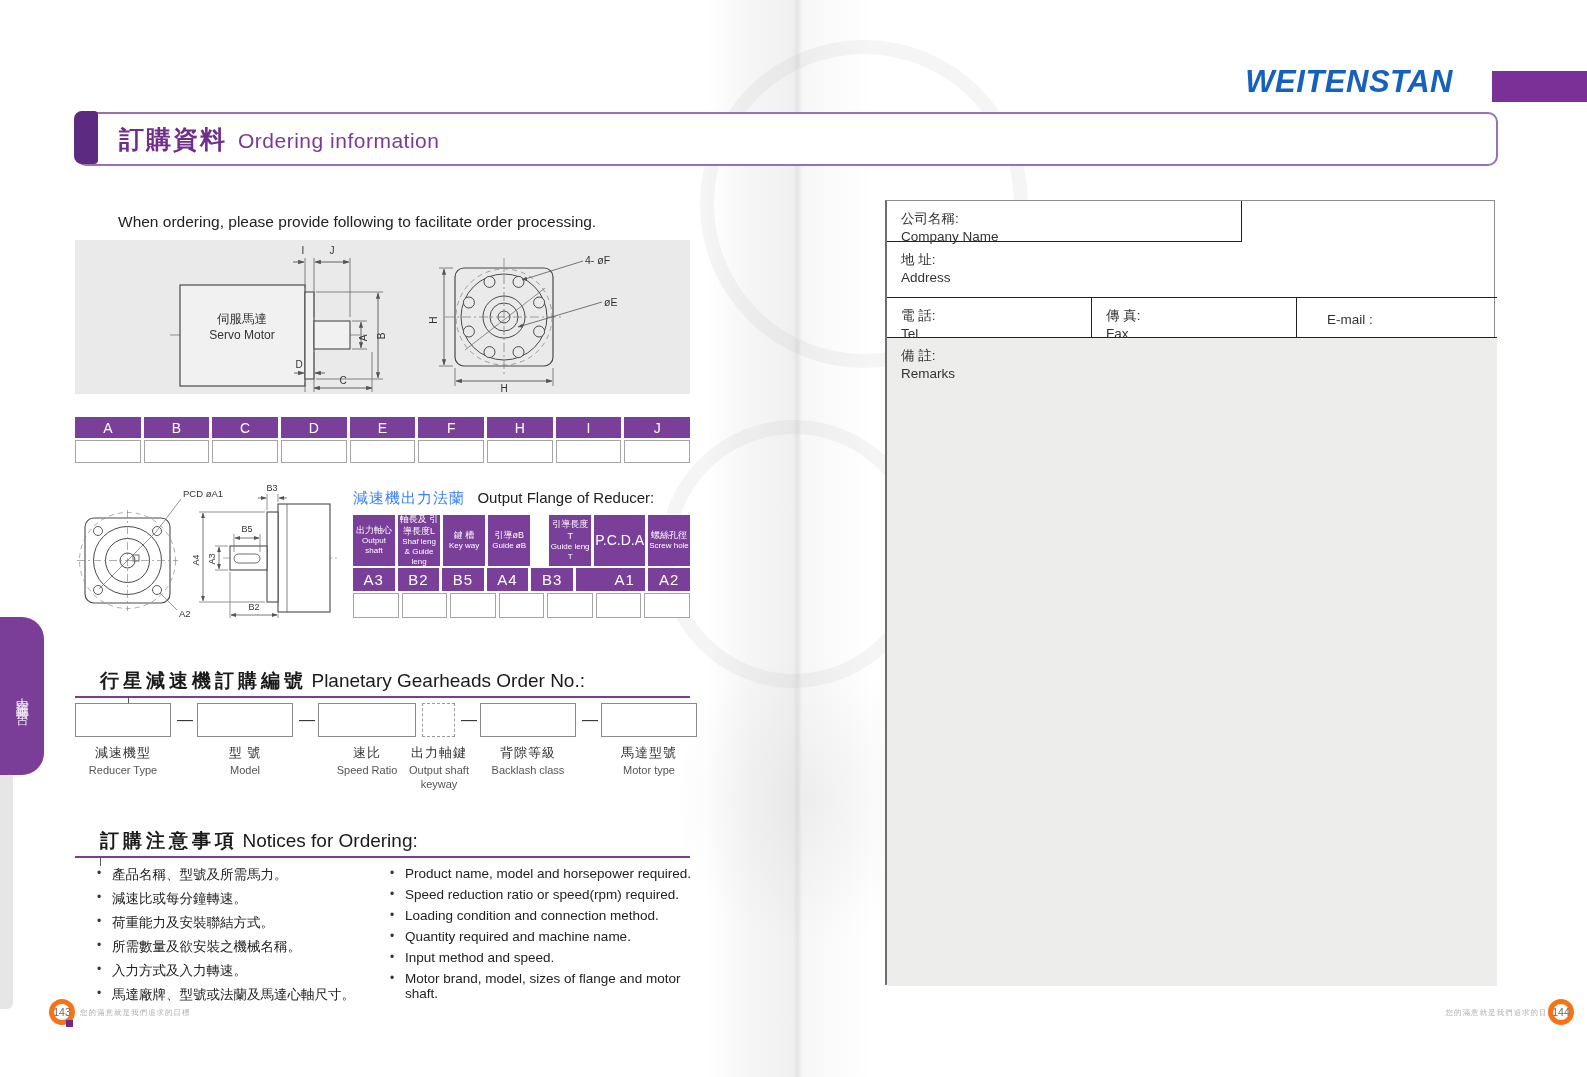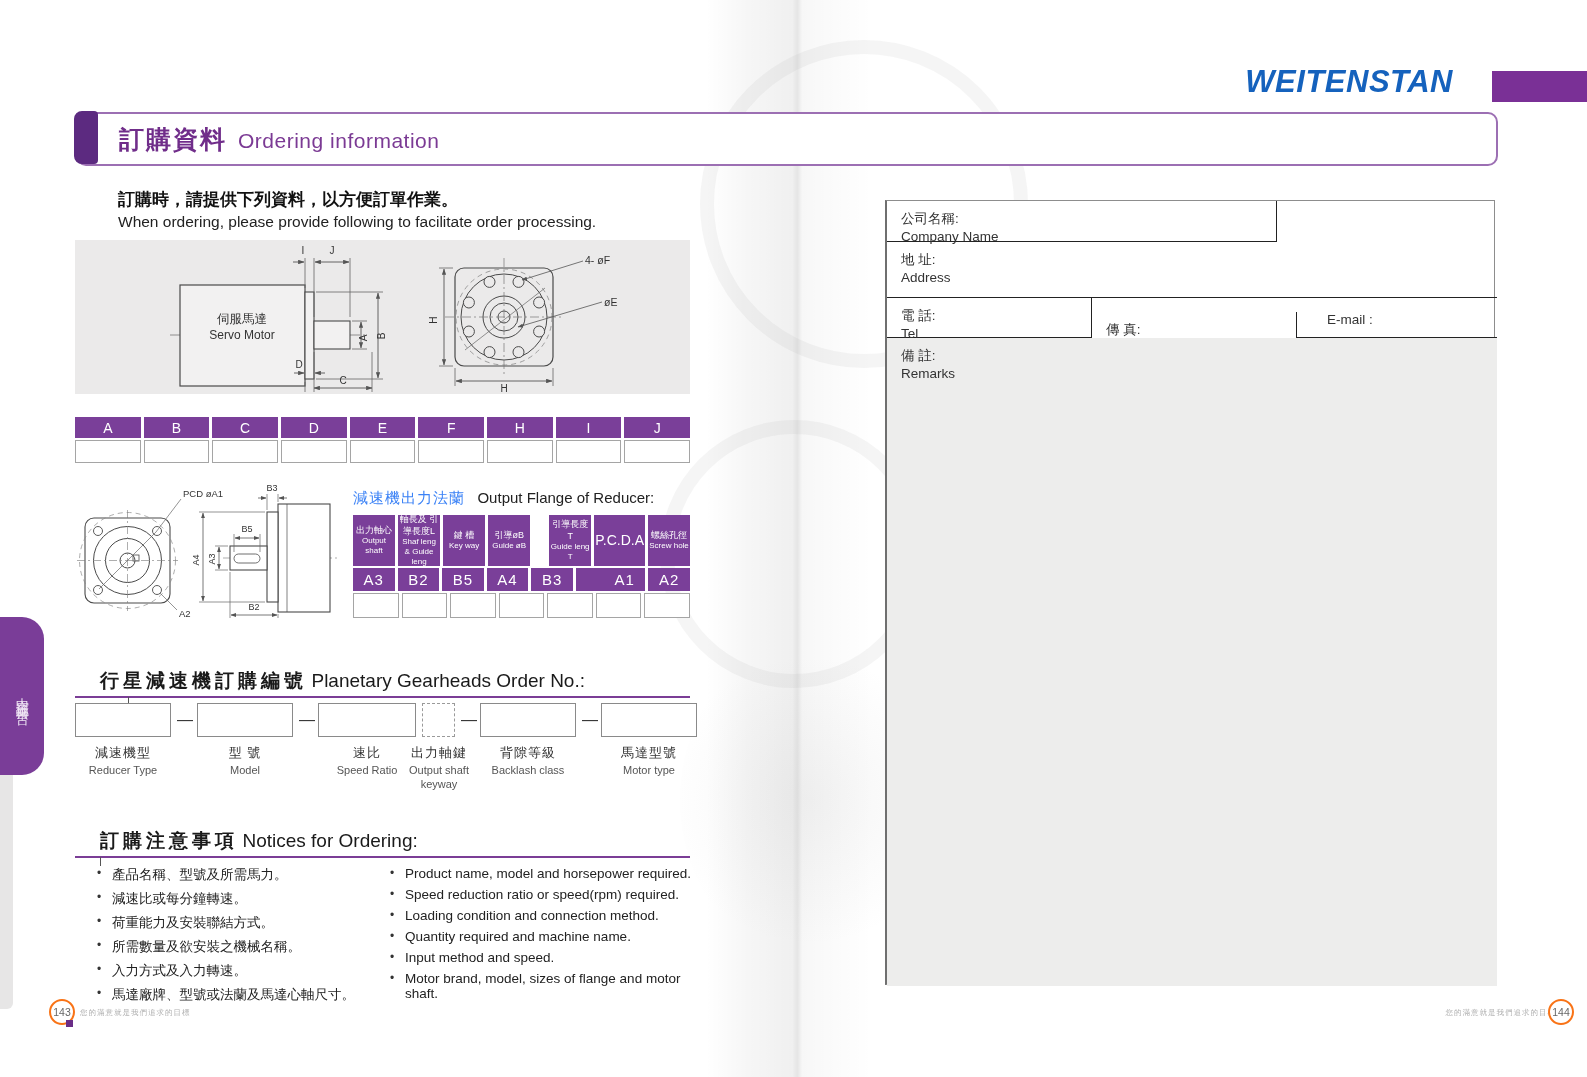--- a/index.html
+++ b/index.html
@@ -54,21 +54,21 @@
   
   .notice-list{list-style:none;margin:0;padding:0;}
   .notice-list li{position:relative;padding-left:15px;margin-bottom:6px;font-size:13.5px;color:#222;}
   .notice-list li::before{content:"•";position:absolute;left:0;top:0;color:#333;font-size:12px;}
   
   .form{border:1px solid #8d8d8d;border-left:2px solid #6f6f6f;box-sizing:border-box;background:#fff;}
   .fcell{position:absolute;box-sizing:border-box;border-color:#9a9a9a;}
   .flabel{padding:9px 0 0 14px;font-size:13.5px;color:#333;line-height:1.35;}
   .remarks{background:#ededec;}
   
-  .pg-circle{width:26px;height:26px;border:2px solid #f97316;border-radius:50%;
+  .pg-circle{width:26px;height:26px;border:5px solid #f97316;border-radius:50%;
      display:flex;align-items:center;justify-content:center;font-size:10.5px;color:#666;box-sizing:border-box;background:#fff;}
   .tagline{font-size:7.5px;color:#b0b0b0;letter-spacing:1px;}
   .purple-dot{width:7px;height:7px;background:#6a2d87;}
 </style>
 </head>
 <body>
 
 <div id="page">
 
   <div class="abs gutter"></div>
@@ -78,21 +78,20 @@
   <div class="abs left-edge-strip"></div>
 
   <div class="abs logo" style="right:134px;top:64px;">WEITENSTAN</div>
   <div class="abs logo-bar" style="left:1492px;top:71px;width:95px;height:31px;"></div>
 
   <div class="abs title-box" style="left:76px;top:112px;width:1418px;height:50px;"></div>
   <div class="abs title-accent" style="left:74px;top:111px;width:24px;height:53px;"></div>
   <div class="abs title-zh" style="left:119px;top:123px;">訂購資料</div>
   <div class="abs title-en" style="left:238px;top:129px;">Ordering information</div>
 
-  <div class="abs intro-zh" style="left:118px;top:188px;">訂購時，請提供下列資料，以方便訂單作業。</div>
   <div class="abs intro-en" style="left:118px;top:213px;">When ordering, please provide following to facilitate order processing.</div>
 
   <div class="abs diagram-panel" style="left:75px;top:240px;width:615px;height:154px;">
     <svg width="615" height="154" viewBox="0 0 615 154">
       <defs>
         <marker id="ar" markerWidth="7" markerHeight="5" refX="6.5" refY="2.5" orient="auto">
           <path d="M0,0 L7,2.5 L0,5 z" fill="#555"></path>
         </marker>
         <marker id="ars" markerWidth="7" markerHeight="5" refX="0.5" refY="2.5" orient="auto">
           <path d="M7,0 L0,2.5 L7,5 z" fill="#555"></path>
@@ -360,32 +359,32 @@
     <li>Product name, model and horsepower required.</li>
     <li>Speed reduction ratio or speed(rpm) required.</li>
     <li>Loading condition and connection method.</li>
     <li>Quantity required and machine name.</li>
     <li>Input method and speed.</li>
     <li>Motor brand, model, sizes of flange and motor shaft.</li>
   </ul>
 
   <div class="abs form" style="left:885px;top:200px;width:610px;height:785px;">
 
-    <div class="fcell" style="left:0;top:0;width:390px;height:41px;border-bottom:1px solid;border-right:1px solid;">
+    <div class="fcell" style="left:0;top:0;width:355px;height:41px;border-bottom:1px solid;border-right:1px solid;">
       <div class="flabel"><span>公司名稱:</span><br><span>Company Name</span></div>
     </div>
 
     <div class="fcell" style="left:0;top:41px;width:610px;height:56px;border-bottom:1px solid;">
       <div class="flabel"><span>地 址:</span><br><span>Address</span></div>
     </div>
 
     <div class="fcell" style="left:0;top:97px;width:205px;height:40px;border-bottom:1px solid;border-right:1px solid;">
       <div class="flabel"><span>電 話:</span><br><span>Tel</span></div>
     </div>
-    <div class="fcell" style="left:205px;top:111px;width:205px;height:40px;border-bottom:1px solid;border-right:1px solid;">
+    <div class="fcell" style="left:205px;top:97px;width:205px;height:40px;border-bottom:1px solid;border-right:1px solid;">
       <div class="flabel"><span>傳 真:</span><br><span>Fax</span></div>
     </div>
     <div class="fcell" style="left:410px;top:97px;width:200px;height:40px;border-bottom:1px solid;">
       <div class="flabel" style="padding-top:13px;padding-left:30px;">E-mail :</div>
     </div>
 
     <div class="fcell remarks" style="left:0;top:137px;width:610px;height:648px;">
       <div class="flabel"><span>備 註:</span><br><span>Remarks</span></div>
     </div>
   </div>

